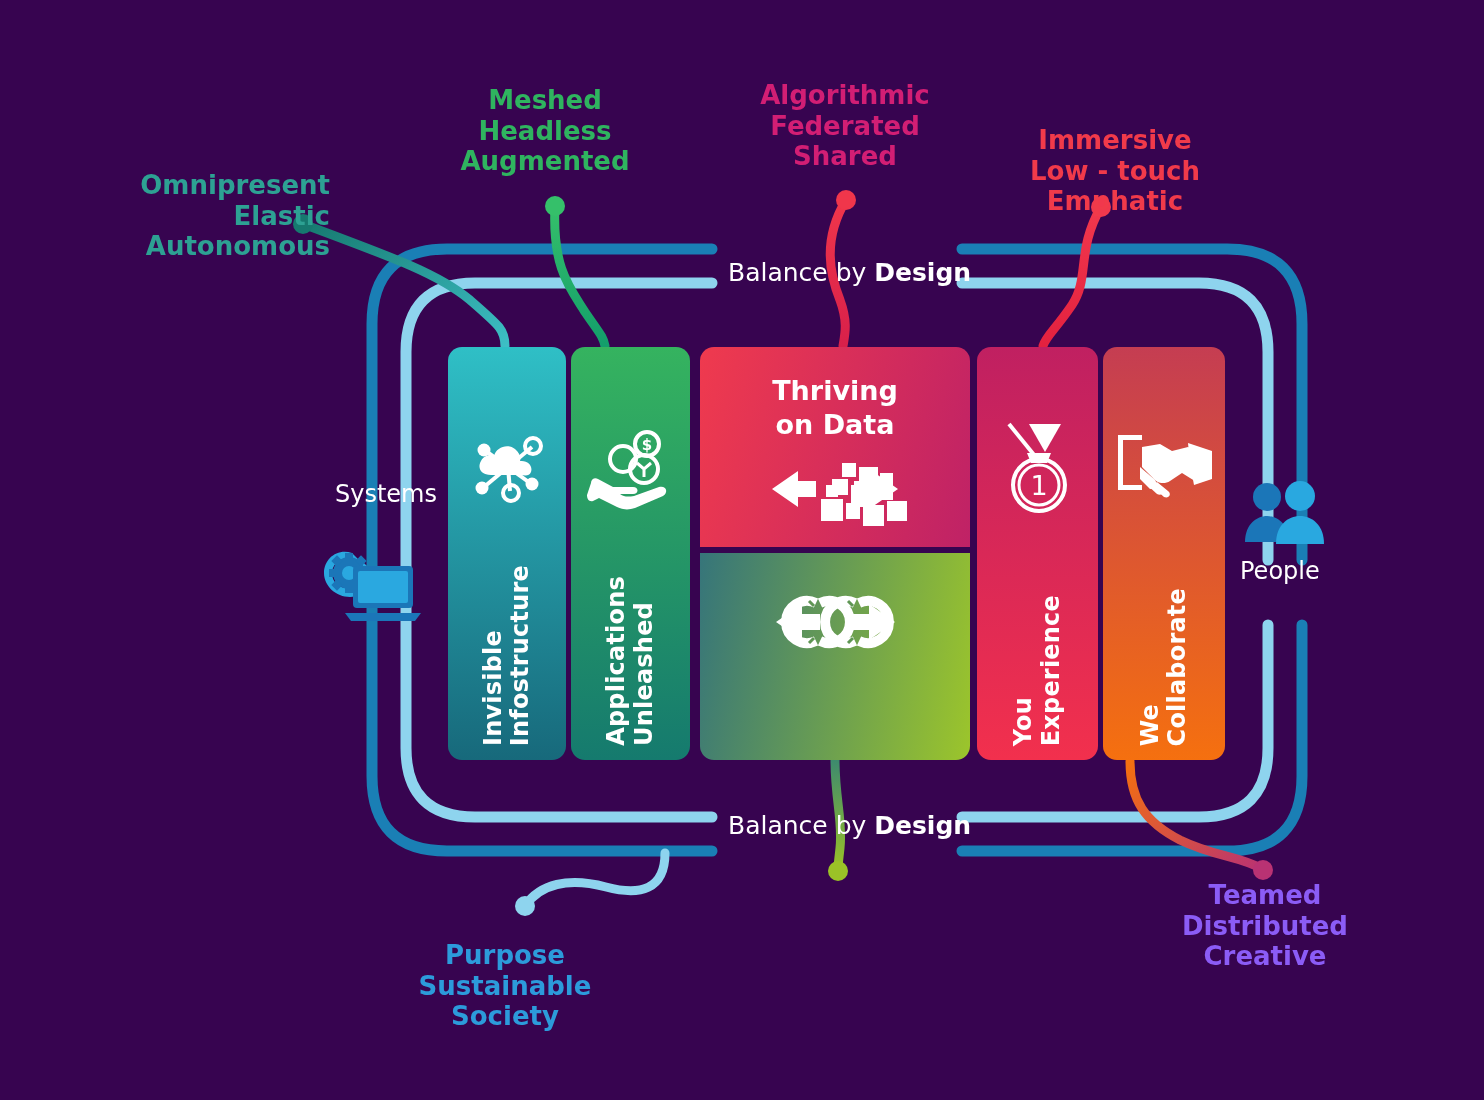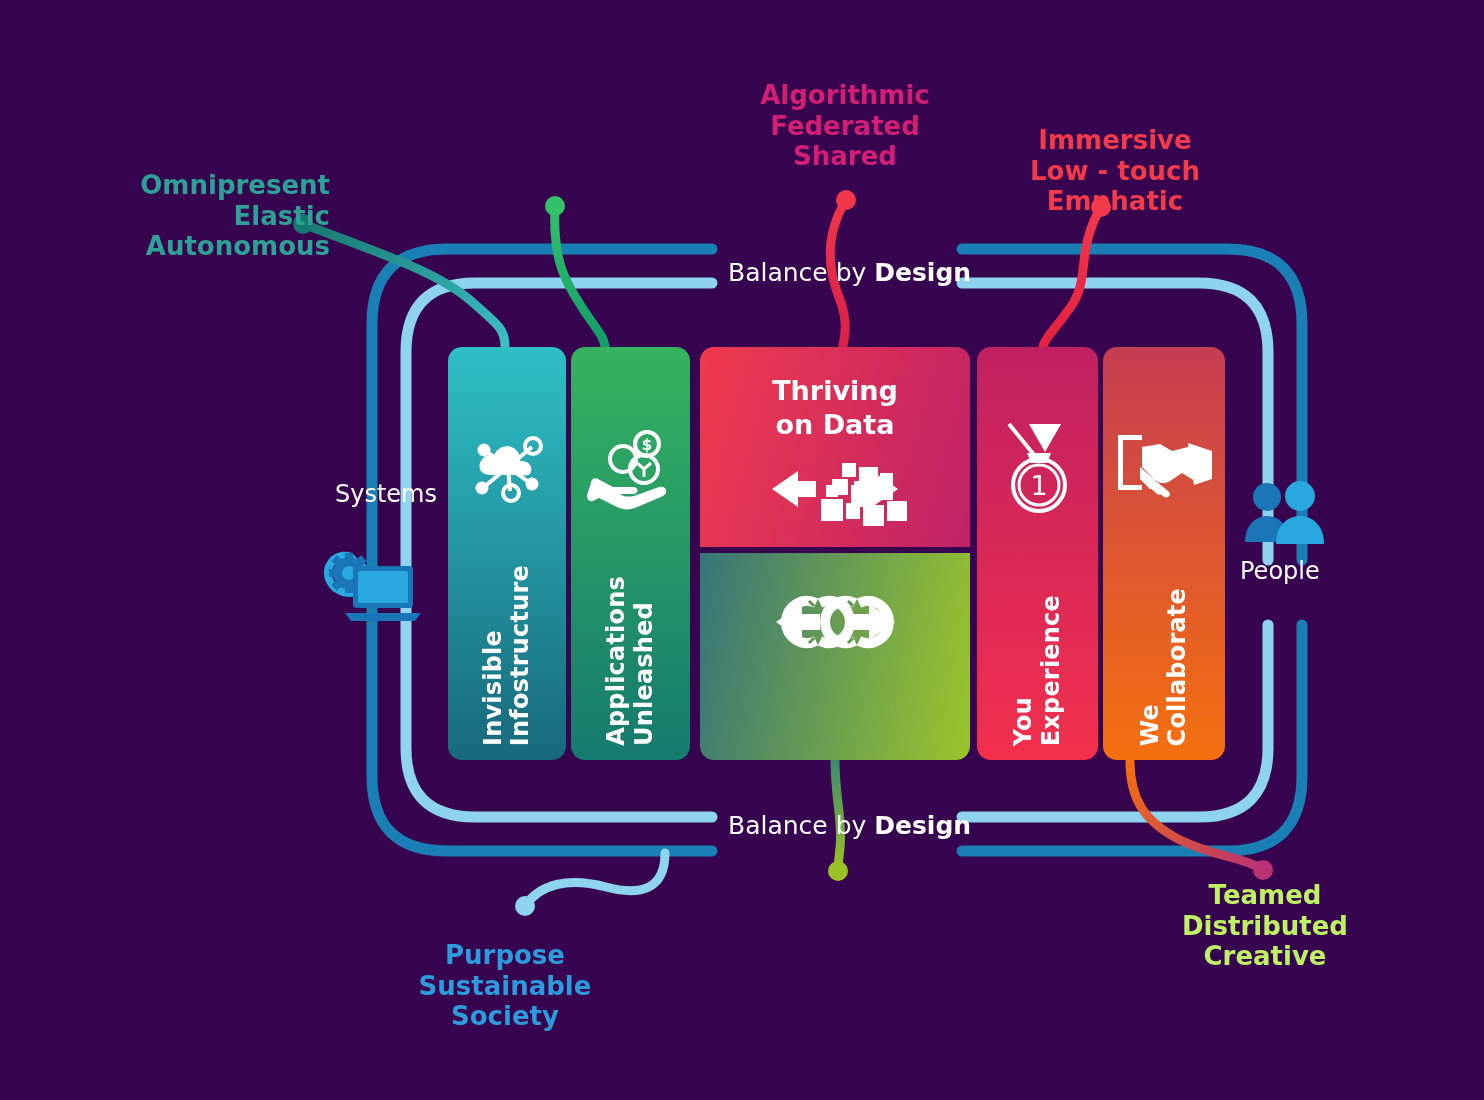--- a/index.html
+++ b/index.html
@@ -143,30 +143,33 @@
 
     <g fill="none">
       <path d="M1130,761 C1130,800 1145,822 1180,840 C1215,857 1240,856 1262,869" stroke="url(#gTeam)" stroke-width="9" stroke-linecap="round"></path>
       <circle cx="1263" cy="870" r="10" fill="#B93273"></circle>
     </g>
   </svg>
 
   <div class="lbl lbl-omni" style="color: rgb(45, 161, 147);">Omnipresent
 Elastic
 Autonomous</div>
+  <div class="lbl lbl-meshed" style="color: rgb(47, 180, 95);">Meshed
+Headless
+Augmented</div>
   <div class="lbl lbl-algo" style="color: rgb(210, 30, 116);">Algorithmic
 Federated
 Shared</div>
   <div class="lbl lbl-immers" style="color: rgb(241, 58, 74);">Immersive
 Low - touch
 Emphatic</div>
   <div class="lbl lbl-purpose" style="color: rgb(44, 155, 219);">Purpose
 Sustainable
 Society</div>
-  <div class="lbl lbl-teamed" style="color: #bef264;">Teamed
+  <div class="lbl lbl-teamed" style="color: #8b5cf6;">Teamed
 Distributed
 Creative</div>
 
   <div class="bbd bbd-top"><span>Balance by </span><b>Design</b></div>
   <div class="bbd bbd-bot"><span>Balance by </span><b>Design</b></div>
 
   <div class="sidelbl lbl-systems">Systems</div>
   <svg class="sysicon" viewBox="0 0 110 95">
     <g fill="#2AA8E0">
       <path d="M40 18 L49 27 L43 33 L34 24 C27 24 20 30 20 38 C20 47 27 53 35 53 C44 53 50 46 50 38 L44 32 L50 26 L59 35 C62 47 53 62 38 62 C24 62 12 51 12 38 C12 24 25 13 40 18 Z"></path>

